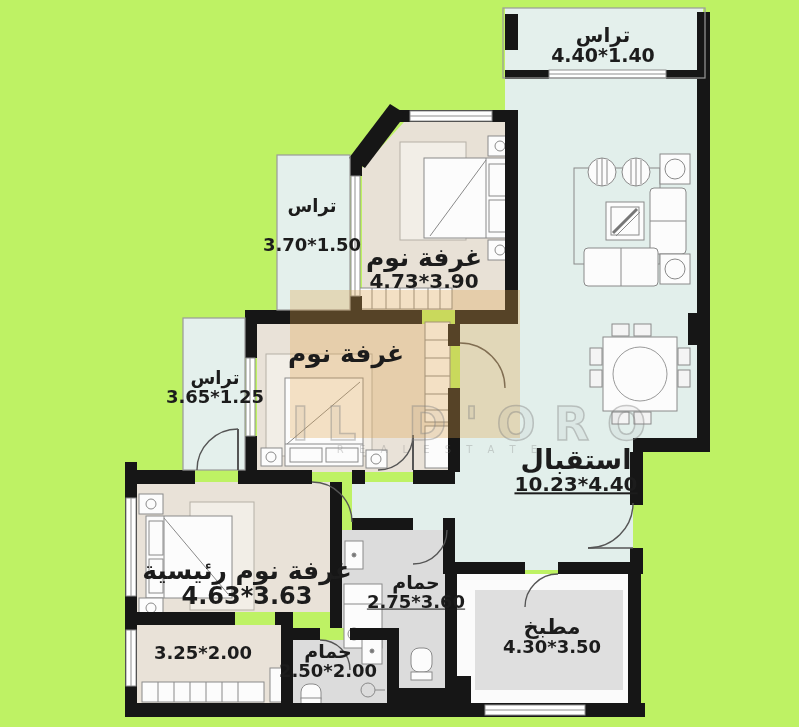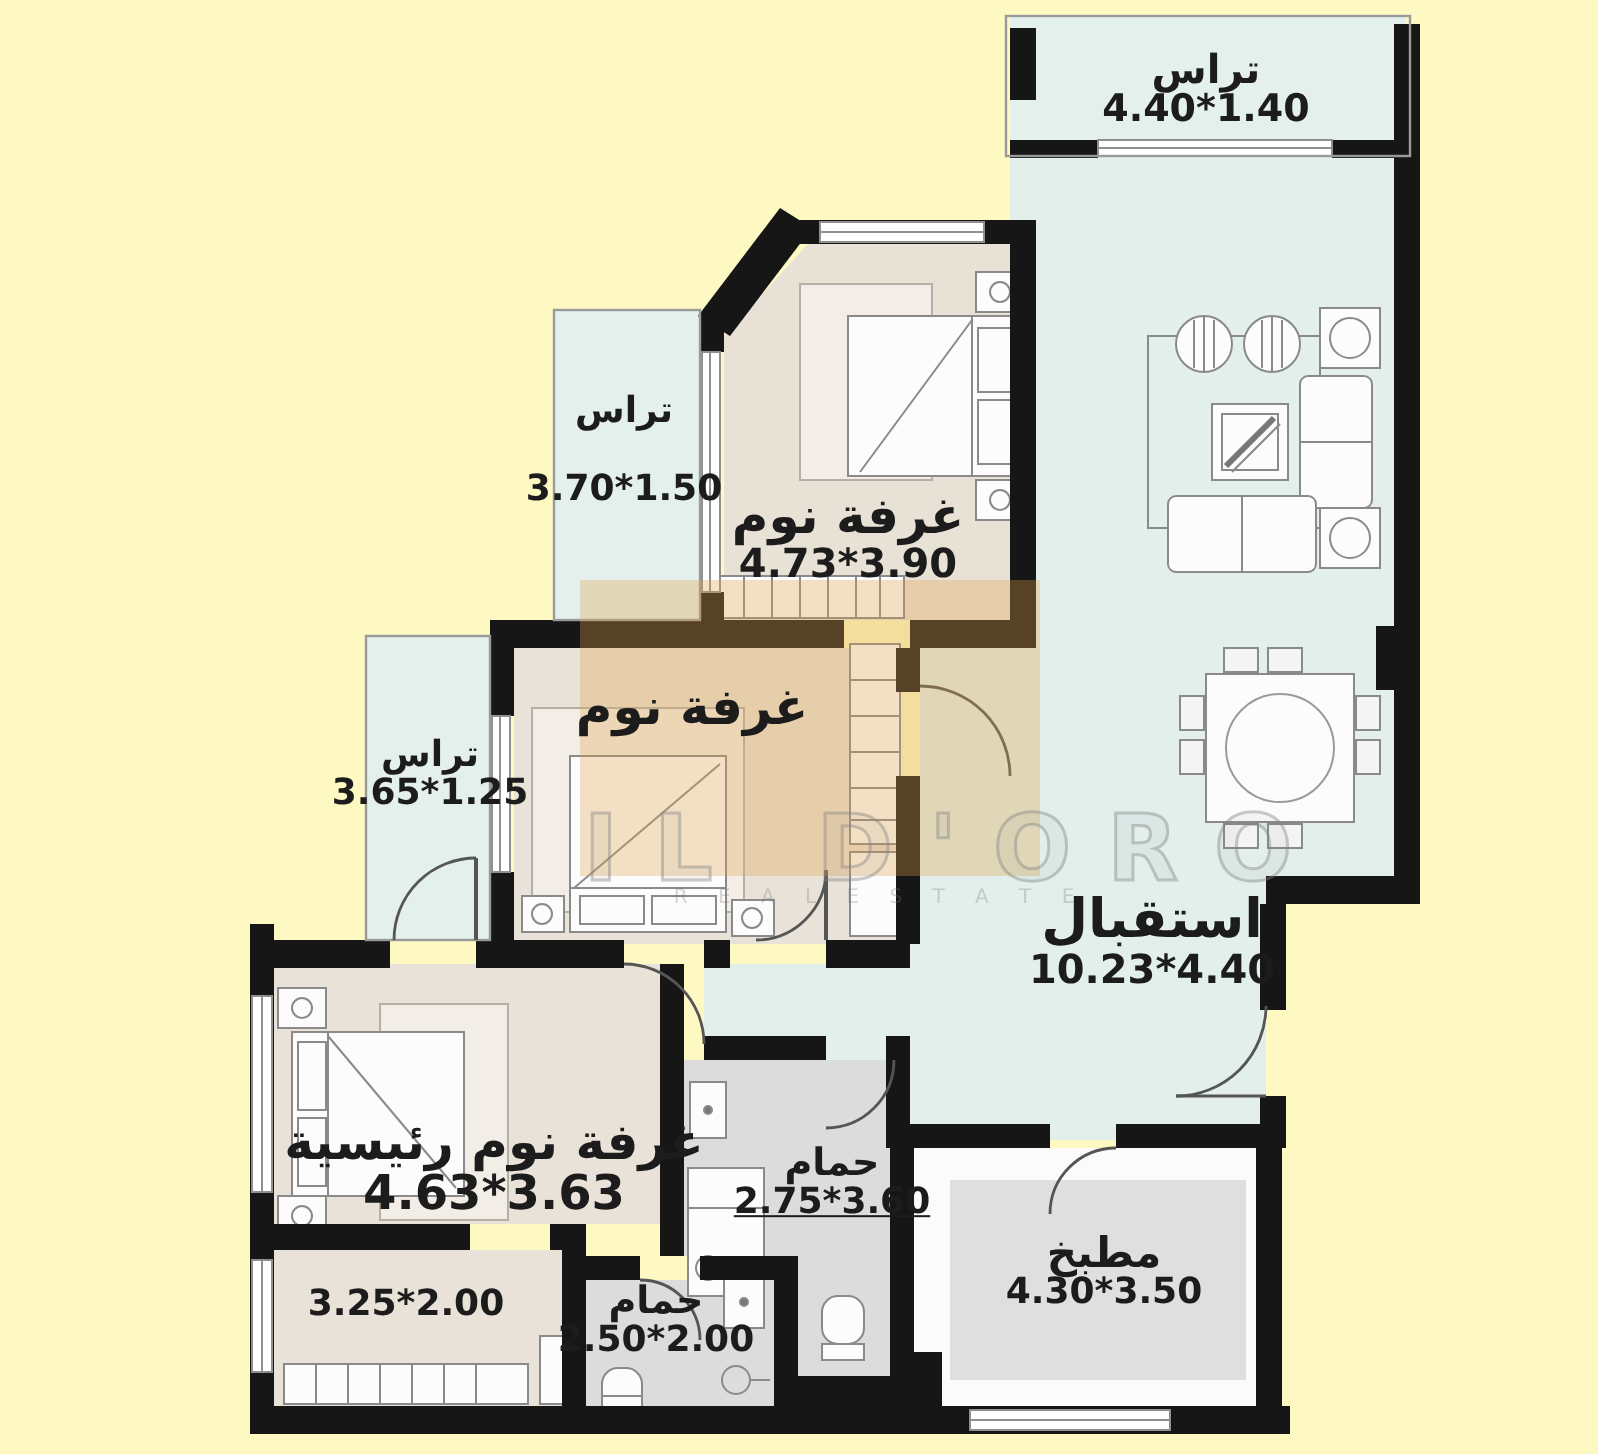--- a/index.html
+++ b/index.html
@@ -1,16 +1,16 @@
 <!DOCTYPE html>
 <html><head>
 <meta charset="utf-8">
 <style>
   html,body{margin:0;padding:0;background:#ffffff;}
-  #stage{position:relative;width:799px;height:727px;background:#fef9c3;overflow:hidden;
+  #stage{position:relative;width:799px;height:727px;background:#bef264;overflow:hidden;
          font-family:"DejaVu Sans",sans-serif;}
   #plan-svg{position:absolute;left:0;top:0;}
   .room-label{position:absolute;transform:translate(-50%,-50%);text-align:center;
               color:#1c1c1c;font-weight:700;white-space:nowrap;line-height:1.05;direction:rtl;}
   .room-label .dims{direction:ltr;display:block;font-weight:700;letter-spacing:0px;}
   .wm-text{position:absolute;transform:translate(-50%,-50%);font-weight:700;
            color:rgba(120,120,120,0.06);-webkit-text-stroke:1.5px rgba(130,130,130,0.42);
            letter-spacing:18px;white-space:nowrap;}
   .wm-sub{position:absolute;transform:translate(-50%,-50%);font-weight:400;
           color:rgba(120,120,120,0.30);letter-spacing:6px;font-size:10px;white-space:nowrap;}
@@ -301,21 +301,21 @@
     <span>غرفة نوم</span>
   </div>
 
   <div class="room-label" style="left:215px;top:388px;font-size:18px;">
     <span>تراس</span>
     <span class="dims" style="font-size:18px;">3.65*1.25</span>
   </div>
 
   <div class="room-label" style="left:576px;top:471px;font-size:27px;">
     <span>استقبال</span>
-    <span class="dims" style="font-size:20px;">10.23*4.40</span>
+    <span class="dims" style="font-size:20px;text-decoration:underline;">10.23*4.40</span>
   </div>
 
   <div class="room-label" style="left:247px;top:556px;font-size:25px;margin-top:28px;">
     <span>غرفة نوم رئيسية</span>
     <span class="dims" style="font-size:24px;">4.63*3.63</span>
   </div>
 
   <div class="room-label" style="left:203px;top:653px;font-size:19px;">
     <span class="dims" style="font-size:18px;">3.25*2.00</span>
   </div>

